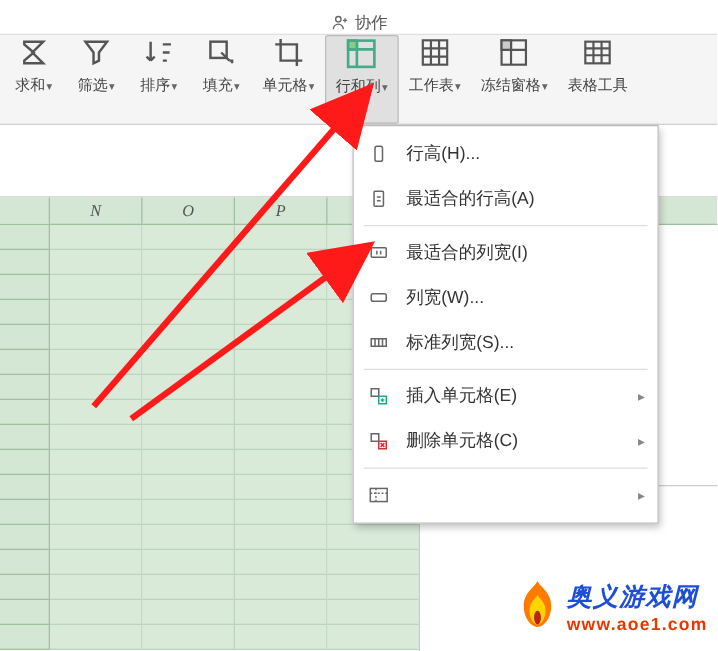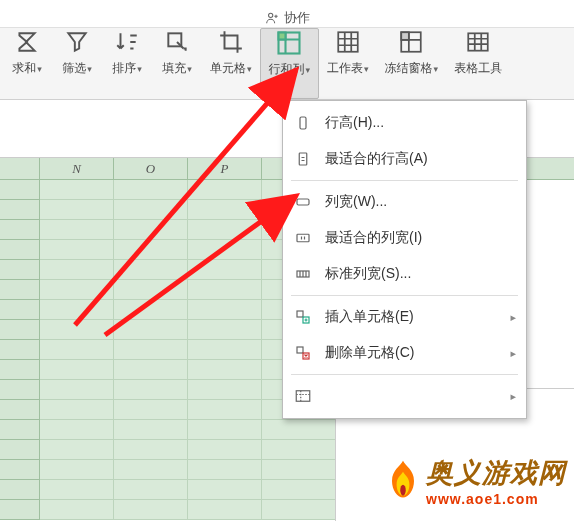--- a/index.html
+++ b/index.html
@@ -31,21 +31,21 @@
     .menu-item { display: flex; align-items: center; height: 36px; padding: 0 10px; font-size: 14px; color: #333; cursor: pointer; position: relative; }
     .menu-icon { width: 20px; height: 20px; margin-right: 12px; display: flex; align-items: center; justify-content: center; }
     .menu-sep { height: 1px; background: #ddd; margin: 3px 8px; }
     .submenu-arrow { position: absolute; right: 10px; color: #888; font-size: 11px; }
     
     .arrow-overlay { position: absolute; top: 0; left: 0; width: 574px; height: 521px; pointer-events: none; z-index: 30; }
     
     .watermark { position: absolute; right: 8px; bottom: 14px; z-index: 40; display: flex; align-items: center; }
     .wm-flame { width: 38px; height: 44px; margin-right: 4px; }
     .wm-text { display: flex; flex-direction: column; }
-    .wm-title { font-size: 27px; font-weight: 700; font-style: italic; color: #a16207; letter-spacing: 1px; }
+    .wm-title { font-size: 20px; font-weight: 700; font-style: italic; color: #1d4ed8; letter-spacing: 1px; }
     .wm-url { font-size: 14px; color: #e63900; font-weight: 600; letter-spacing: 1px; }
     
     .undercut { position: absolute; left: 335px; top: 388px; right: 0; bottom: 0; background: #fff; border-top: 1px solid #ccc; border-left: 1px solid #ccc; z-index: 5; }
     
     svg { overflow: visible; }
   </style>
 </head>
 <body>
 
 <div class="topbar">
@@ -322,33 +322,33 @@
           <rect x="7" y="4" width="10" height="16" rx="1"></rect>
           <path d="M10 10h4M10 14h4"></path>
         </svg>
       </span>
       <span>最适合的行高(A)</span>
     </div>
     <div class="menu-sep"></div>
     <div class="menu-item">
       <span class="menu-icon">
         <svg width="18" height="18" viewBox="0 0 24 24" fill="none" stroke="#666" stroke-width="1.6">
-          <rect x="4" y="8" width="16" height="8" rx="2"></rect>
-        </svg>
-      </span>
-      <span>列宽(W)...</span>
-    </div>
-    <div class="menu-item">
-      <span class="menu-icon">
-        <svg width="18" height="18" viewBox="0 0 24 24" fill="none" stroke="#666" stroke-width="1.6">
           <rect x="4" y="7" width="16" height="10" rx="1"></rect>
           <path d="M10 10v4M14 10v4"></path>
         </svg>
       </span>
       <span>最适合的列宽(I)</span>
+    </div>
+    <div class="menu-item">
+      <span class="menu-icon">
+        <svg width="18" height="18" viewBox="0 0 24 24" fill="none" stroke="#666" stroke-width="1.6">
+          <rect x="4" y="8" width="16" height="8" rx="2"></rect>
+        </svg>
+      </span>
+      <span>列宽(W)...</span>
     </div>
     <div class="menu-item">
       <span class="menu-icon">
         <svg width="18" height="18" viewBox="0 0 24 24" fill="none" stroke="#666" stroke-width="1.6">
           <rect x="4" y="8" width="16" height="8"></rect>
           <path d="M8 8v8M12 8v8M16 8v8"></path>
         </svg>
       </span>
       <span>标准列宽(S)...</span>
     </div>

